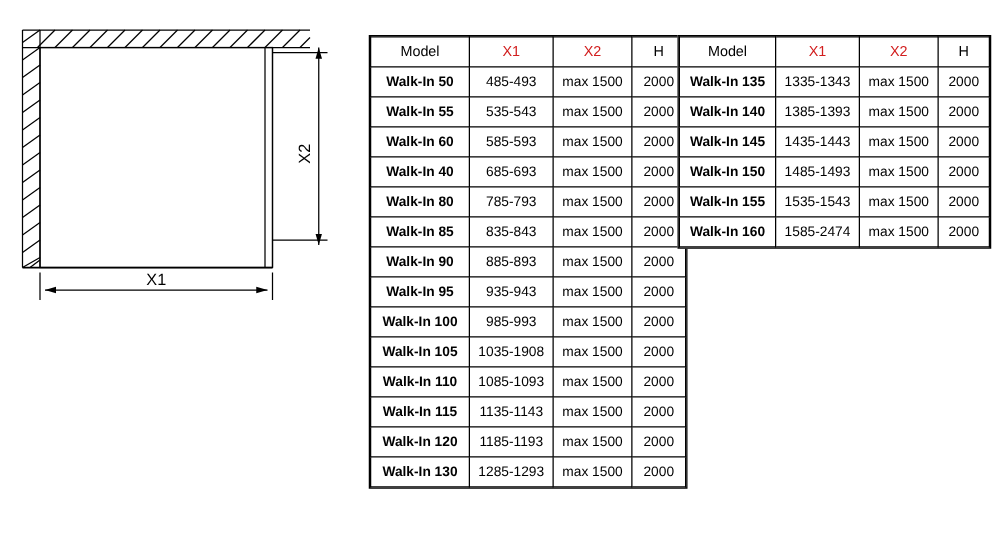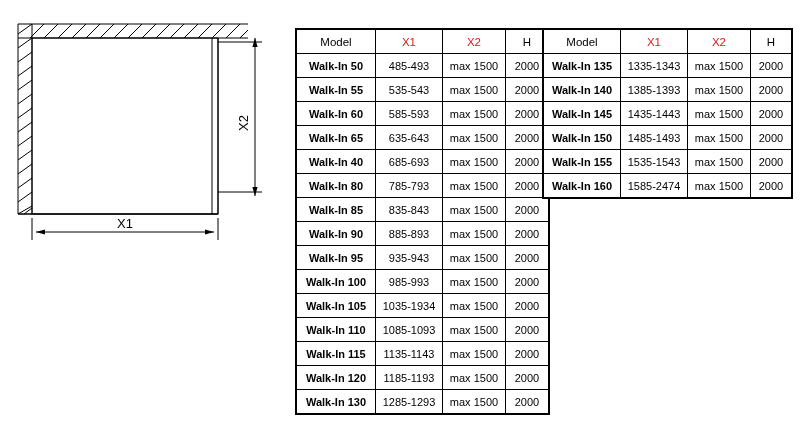--- a/index.html
+++ b/index.html
@@ -177,26 +177,20 @@
           <td class="col-x2">max 1500</td>
           <td class="col-h">2000</td>
         </tr>
       <tr>
           <td class="col-model">Walk-In 60</td>
           <td class="col-x1">585-593</td>
           <td class="col-x2">max 1500</td>
           <td class="col-h">2000</td>
         </tr>
       <tr>
-          <td class="col-model">Walk-In 65</td>
-          <td class="col-x1">635-643</td>
-          <td class="col-x2">max 1500</td>
-          <td class="col-h">2000</td>
-        </tr>
-      <tr>
           <td class="col-model">Walk-In 40</td>
           <td class="col-x1">685-693</td>
           <td class="col-x2">max 1500</td>
           <td class="col-h">2000</td>
         </tr>
       <tr>
           <td class="col-model">Walk-In 80</td>
           <td class="col-x1">785-793</td>
           <td class="col-x2">max 1500</td>
           <td class="col-h">2000</td>
@@ -220,21 +214,21 @@
           <td class="col-h">2000</td>
         </tr>
       <tr>
           <td class="col-model">Walk-In 100</td>
           <td class="col-x1">985-993</td>
           <td class="col-x2">max 1500</td>
           <td class="col-h">2000</td>
         </tr>
       <tr>
           <td class="col-model">Walk-In 105</td>
-          <td class="col-x1">1035-1934</td>
+          <td class="col-x1">1035-1908</td>
           <td class="col-x2">max 1500</td>
           <td class="col-h">2000</td>
         </tr>
       <tr>
           <td class="col-model">Walk-In 110</td>
           <td class="col-x1">1085-1093</td>
           <td class="col-x2">max 1500</td>
           <td class="col-h">2000</td>
         </tr>
       <tr>

